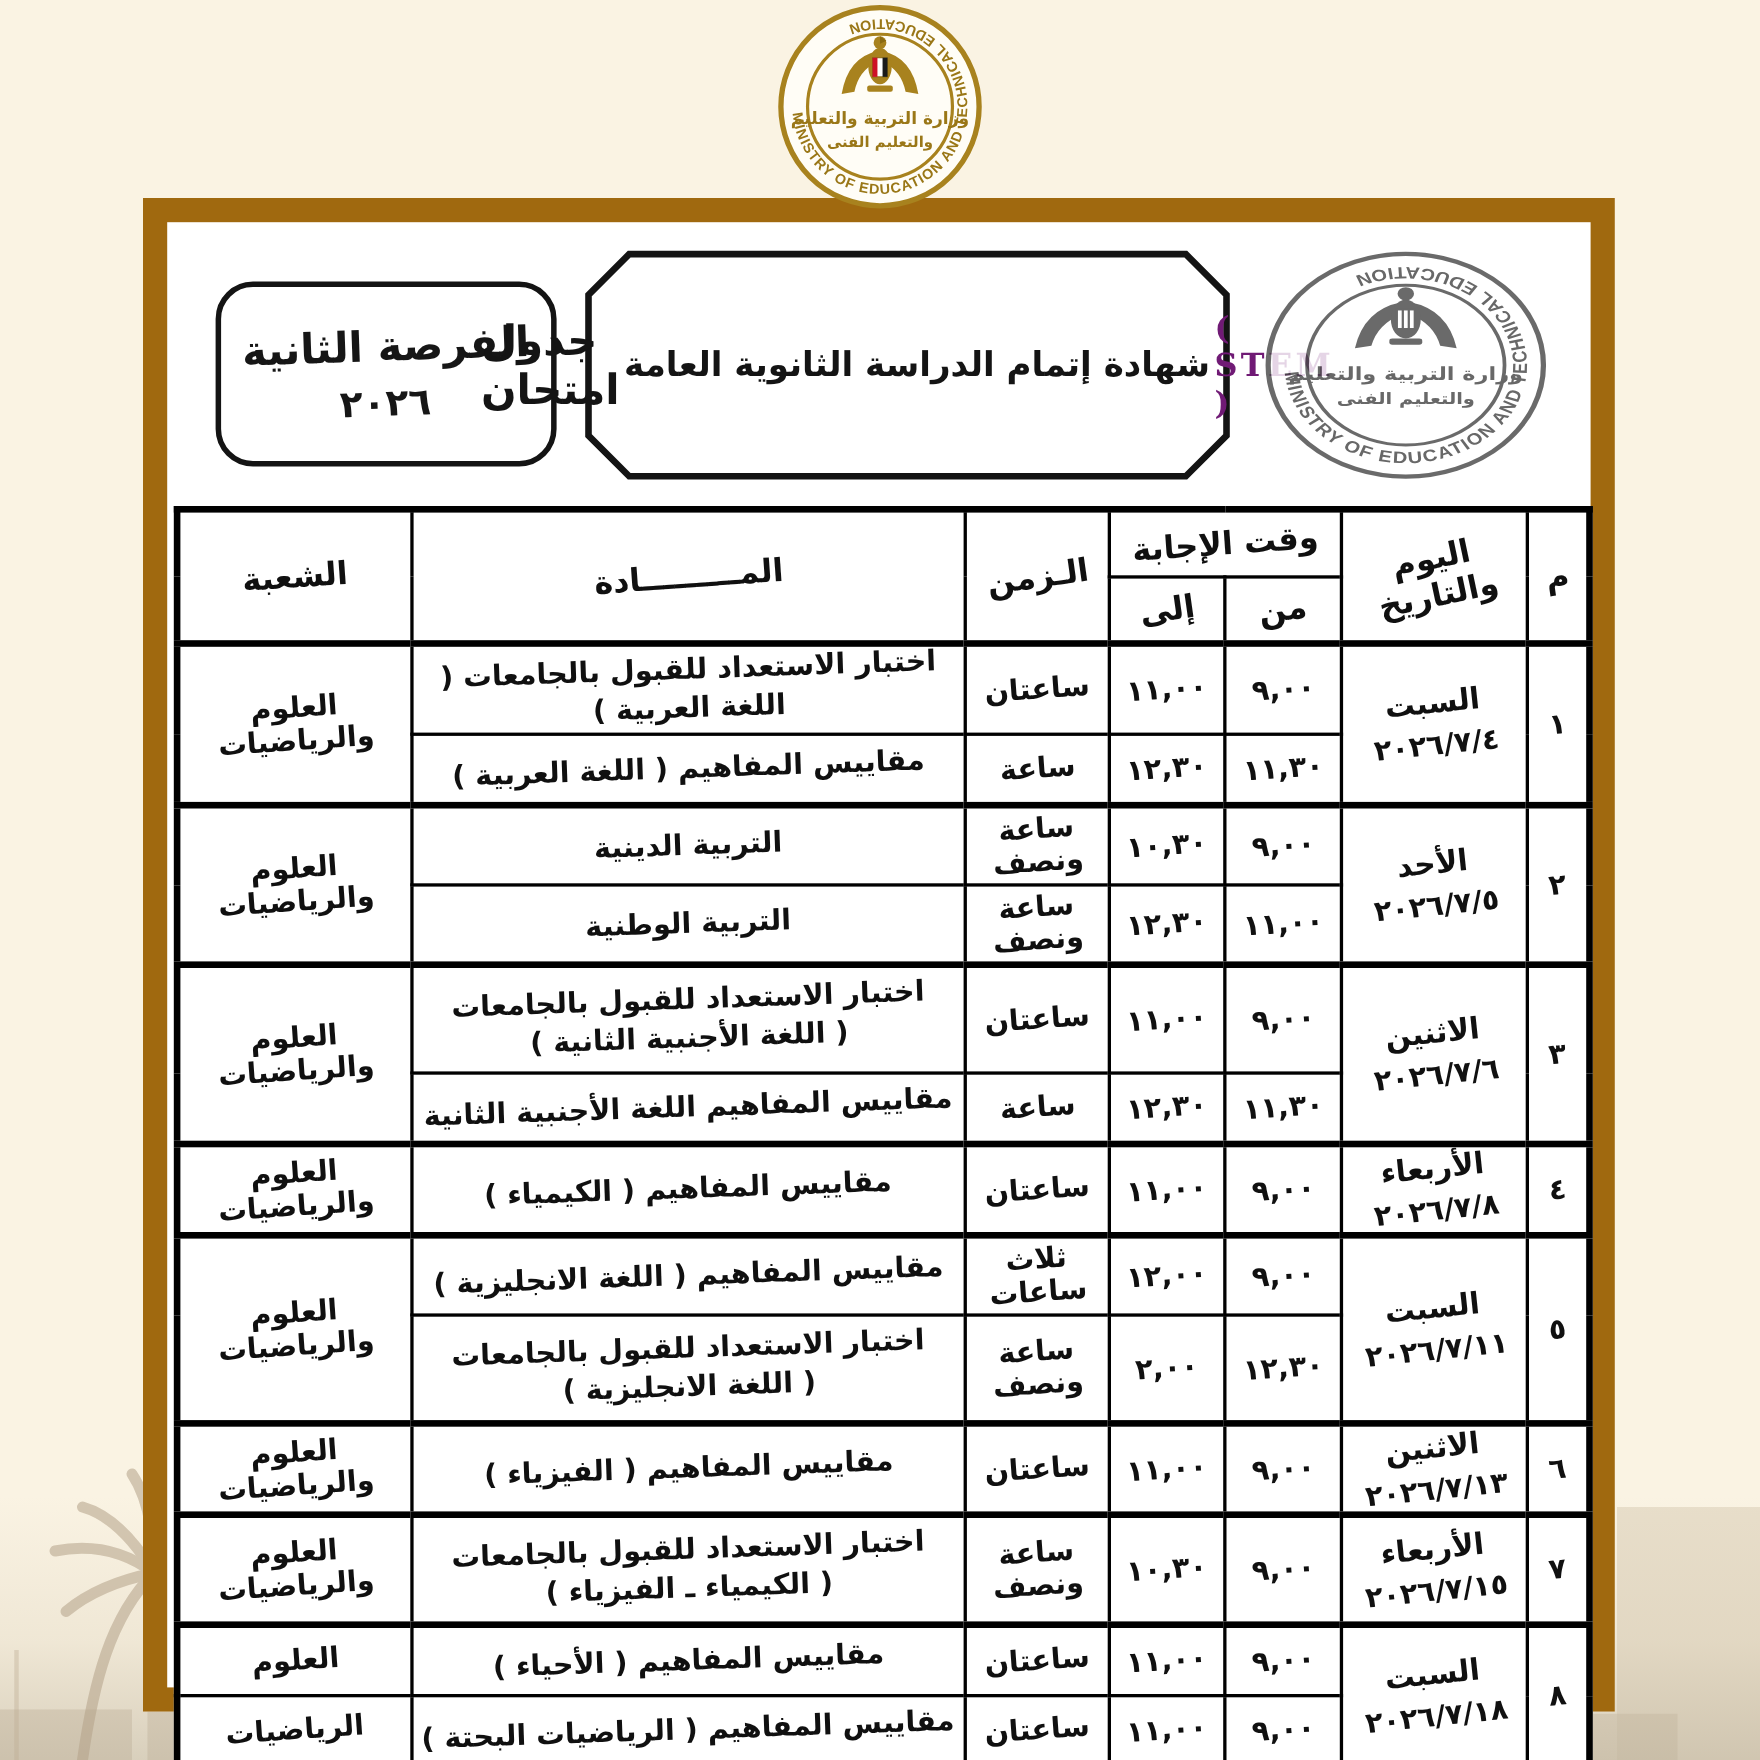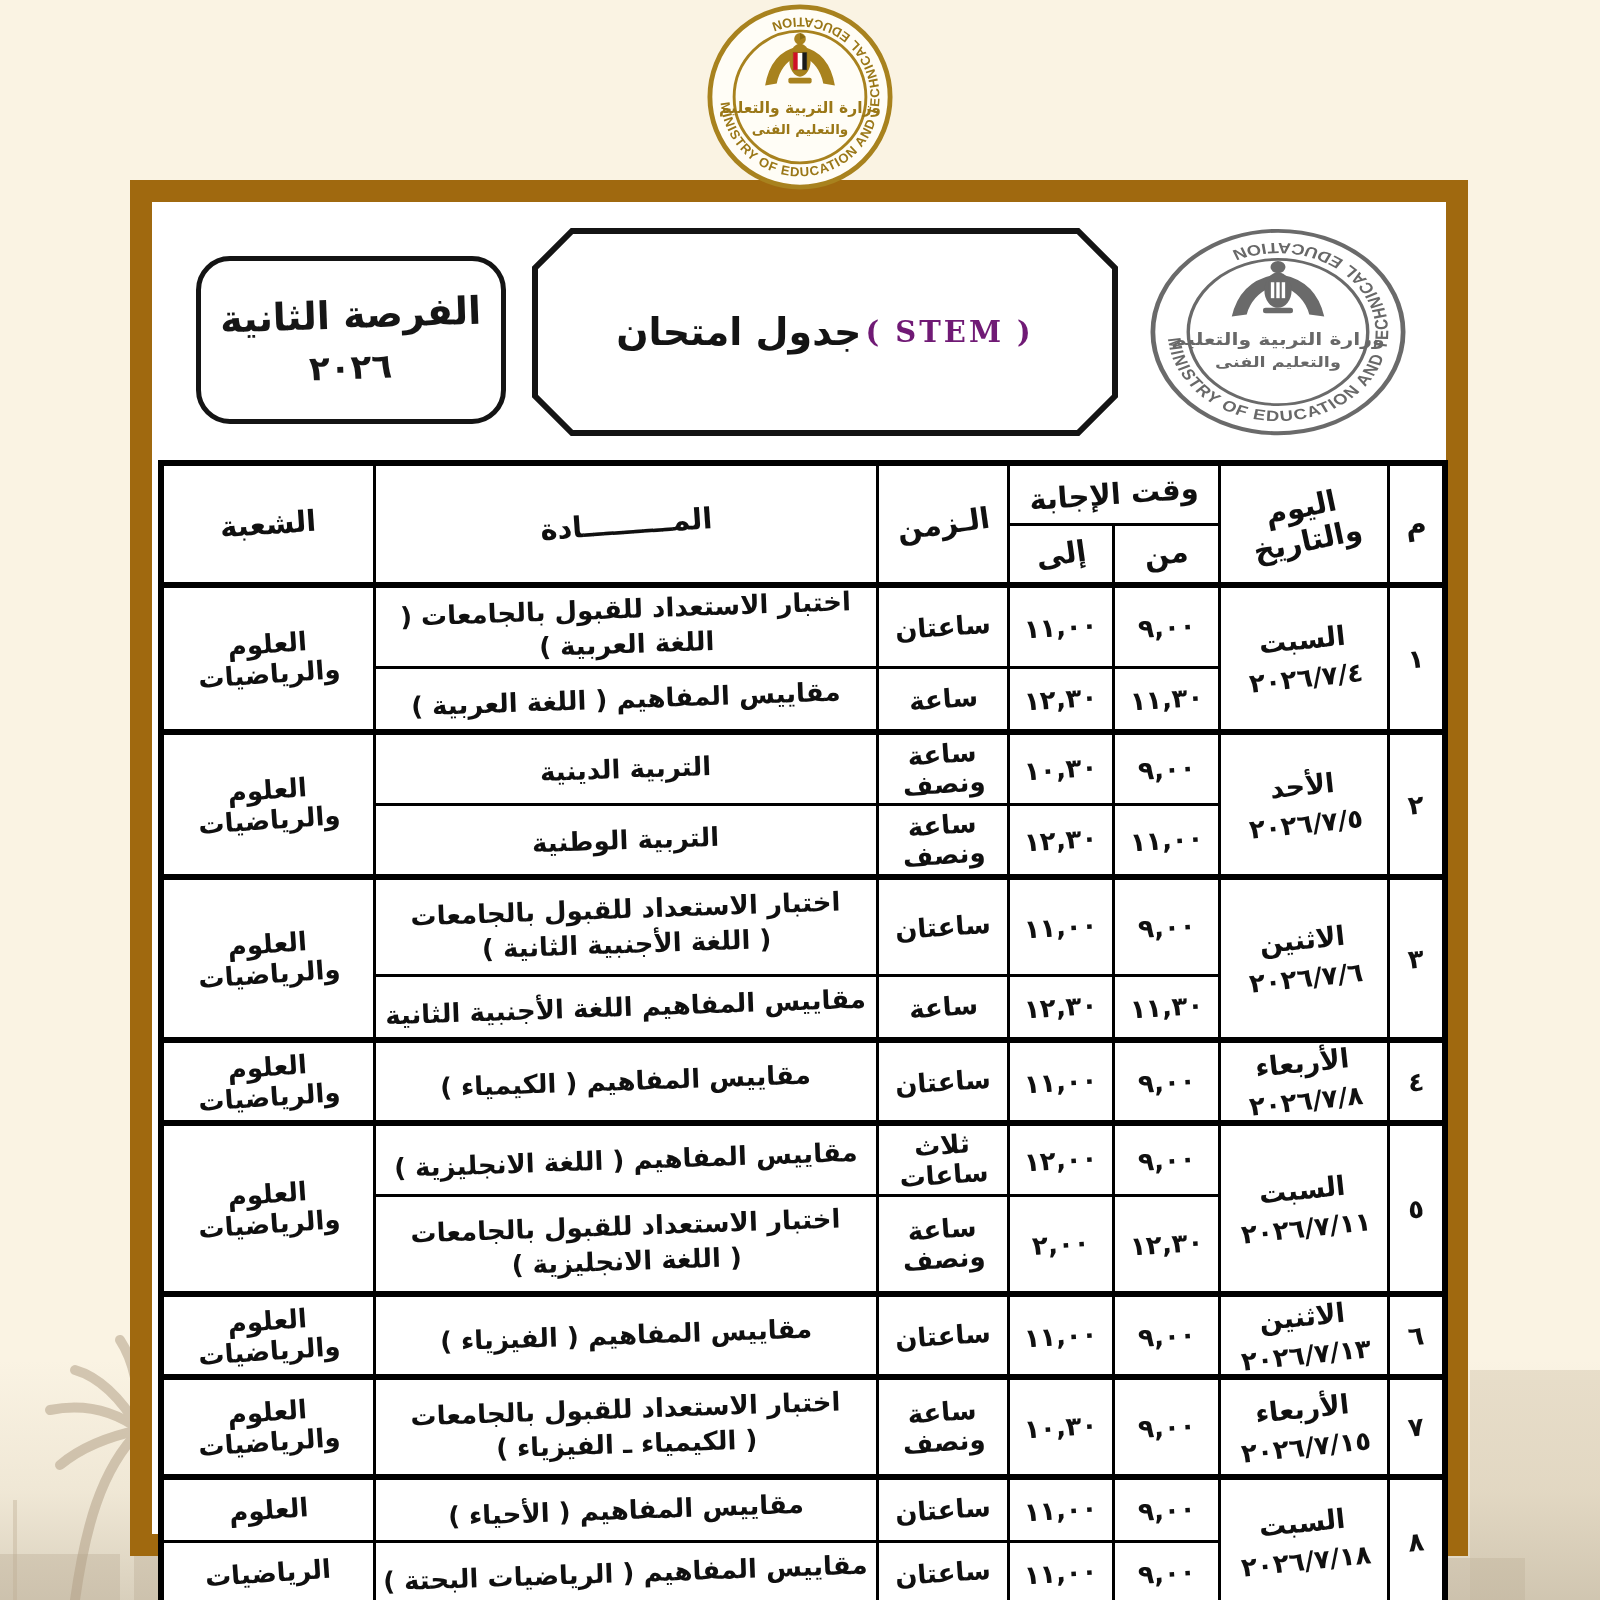--- a/index.html
+++ b/index.html
@@ -138,20 +138,21 @@
         <div class="l1">الفرصة الثانية</div>
         <div class="l2">٢٠٢٦</div>
       </div>
 
       <div class="plaque">
         <svg width="590" height="212" viewBox="0 0 590 212">
           <polygon points="42,5 548,5 585,42 585,170 548,207 42,207 5,170 5,42" fill="#ffffff" stroke="#141414" stroke-width="6"></polygon>
         </svg>
         <div class="lines">
           <div class="t1">جدول امتحان</div>
+          <div class="t2">شهادة إتمام الدراسة الثانوية العامة</div>
           <div class="t4">( STEM )</div>
         </div>
       </div>
 
       <div class="header-seal">
         <svg width="272" height="220" viewBox="0 0 200 200" preserveAspectRatio="none">
           <circle cx="100" cy="100" r="92" fill="#ffffff" stroke="#4a4a4a" stroke-width="3.5"></circle>
           <circle cx="100" cy="100" r="66" fill="none" stroke="#4a4a4a" stroke-width="2.5"></circle>
           <defs>
             <path id="ringPathGray" d="M 19,100 A 81,81 0 1 0 181,100 A 81,81 0 1 0 19,100"></path>

